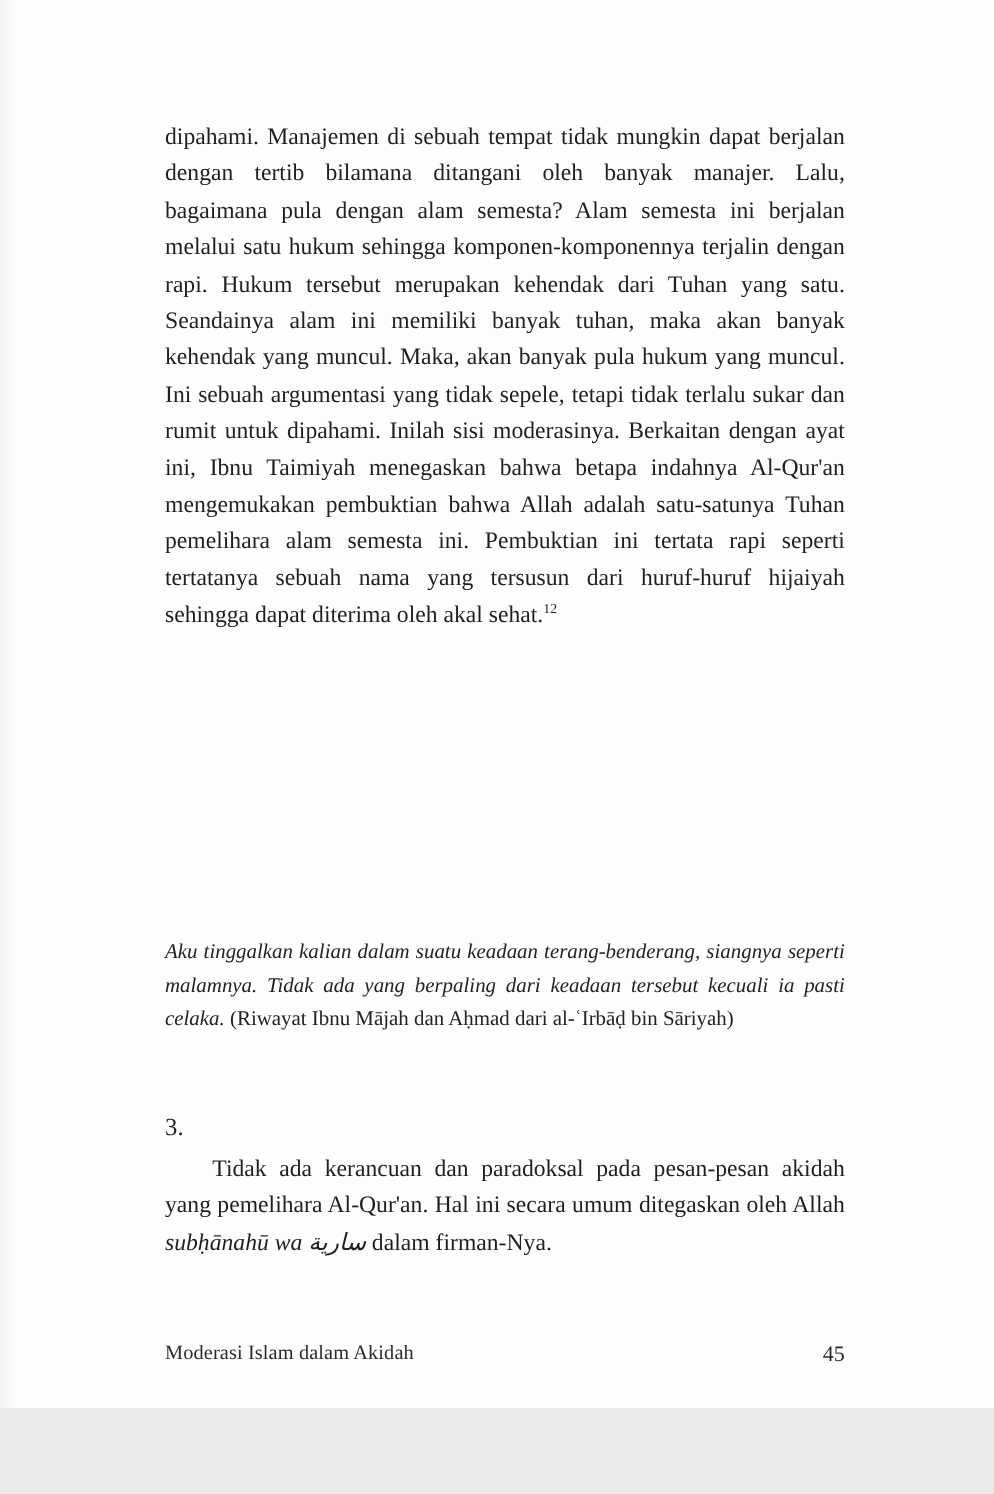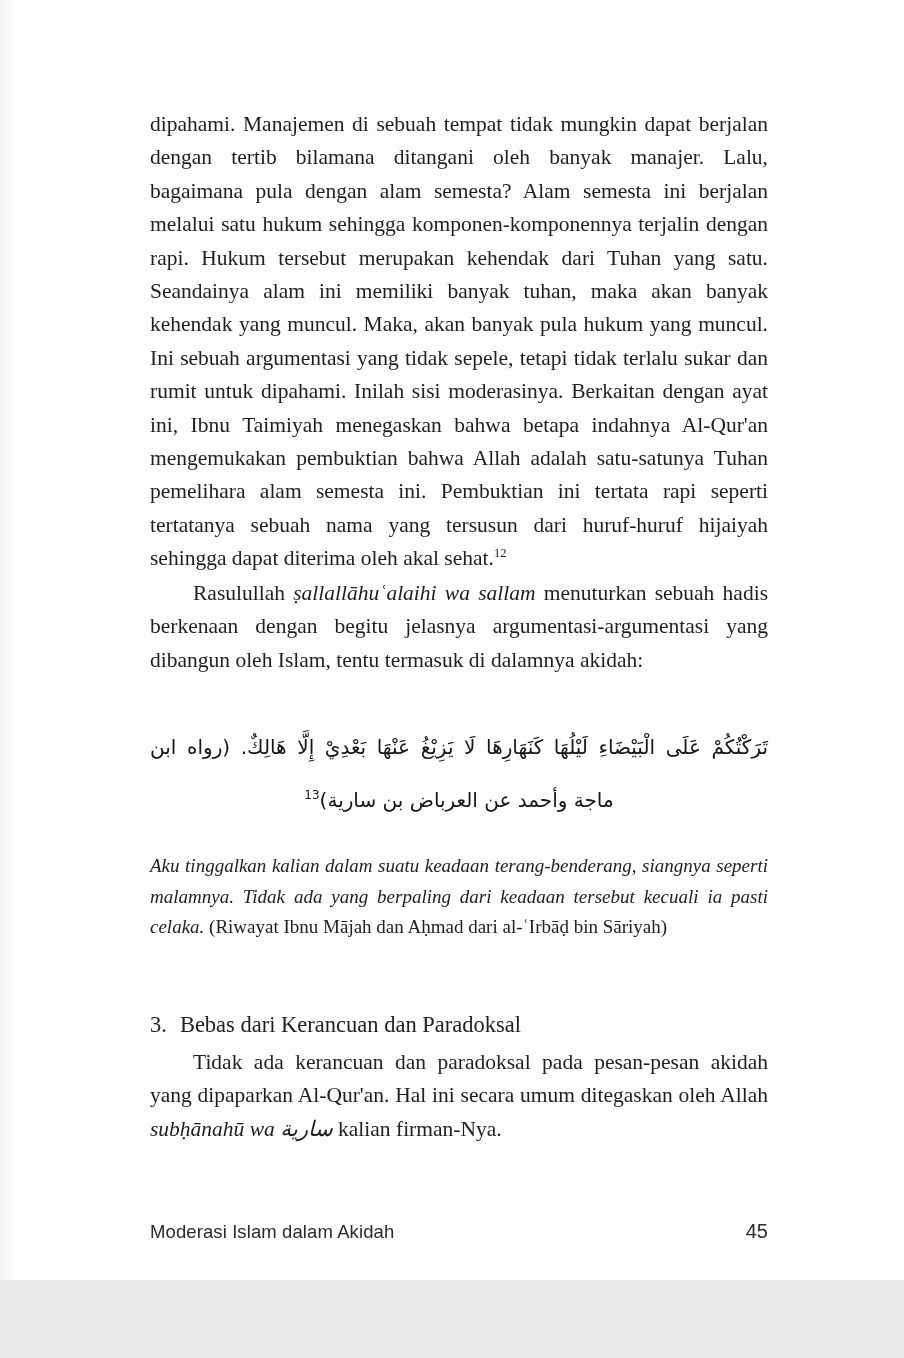--- a/index.html
+++ b/index.html
@@ -72,48 +72,42 @@
     color: #1f1f1f;
   }
   .heading .h-num { margin-right: 13px; }
 
   .para3 { top: 1046px; }
 
   .footer {
     top: 1220px;
     display: flex;
     justify-content: space-between;
-    align-items: center;
-    font-family: Liberation Sans, sans-serif;
+    align-items: flex-start;
+    font-family: Liberation Serif, serif;
   }
   .footer-title { font-size: 18.5px; color: #2b2b2b; letter-spacing: 0.1px; }
   .footer-num  { font-size: 20px;  color: #2b2b2b; }
 </style>
 </head>
 <body>
 
 <div class="page">
 
   <div class="block text-column">
     <p class="body-para"><span>dipahami. Manajemen di sebuah tempat tidak mungkin dapat berjalan dengan tertib bilamana ditangani oleh banyak manajer. Lalu, bagaimana pula dengan alam semesta? Alam semesta ini berjalan melalui satu hukum sehingga komponen-komponennya terjalin dengan rapi. Hukum tersebut merupakan kehendak dari Tuhan yang satu. Seandainya alam ini memiliki banyak tuhan, maka akan banyak kehendak yang muncul. Maka, akan banyak pula hukum yang muncul. Ini sebuah argumentasi yang tidak sepele, tetapi tidak terlalu sukar dan rumit untuk dipahami. Inilah sisi moderasinya. Berkaitan dengan ayat ini, Ibnu Taimiyah menegaskan bahwa betapa indahnya Al-Qur'an mengemukakan pembuktian bahwa Allah adalah satu-satunya Tuhan pemelihara alam semesta ini. Pembuktian ini tertata rapi seperti tertatanya sebuah nama yang tersusun dari huruf-huruf hijaiyah sehingga dapat diterima oleh akal sehat.</span><sup class="fnref">12</sup></p>
-    <p class="body-para indented"><span>Rasulullah </span><span class="it">ṣallallāhuʿalaihi wa sallam</span><span> menuturkan sebuah hadis berkenaan dengan begitu jelasnya argumentasi-argumentasi yang dibangun oleh Islam, tentu termasuk di dalamnya akidah:</span></p>
   </div>
 
-  <div class="block arabic">
-    <div class="ar-line1">تَرَكْتُكُمْ عَلَى الْبَيْضَاءِ لَيْلُهَا كَنَهَارِهَا لَا يَزِيْغُ عَنْهَا بَعْدِيْ إِلَّا هَالِكٌ. (رواه ابن</div>
-    <div class="ar-line2"><span>ماجة وأحمد عن العرباض بن سارية)</span><sup class="fnref">13</sup></div>
-  </div>
 
   <div class="block translation"><span class="it">Aku tinggalkan kalian dalam suatu keadaan terang-benderang, siangnya seperti malamnya. Tidak ada yang berpaling dari keadaan tersebut kecuali ia pasti celaka.</span><span> (Riwayat Ibnu Mājah dan Aḥmad dari al-ʿIrbāḍ bin Sāriyah)</span></div>
 
   <div class="block heading">
     <span class="h-num">3.</span>
-    <span class="h-title">Bebas dari Kerancuan dan Paradoksal</span>
   </div>
 
-  <p class="block body-para indented para3"><span>Tidak ada kerancuan dan paradoksal pada pesan-pesan akidah yang dipaparkan Al-Qur'an. Hal ini secara umum ditegaskan oleh Allah </span><span class="it">subḥānahū wa سارية</span><span> kalian firman-Nya.</span></p>
+  <p class="block body-para indented para3"><span>Tidak ada kerancuan dan paradoksal pada pesan-pesan akidah yang pemelihara Al-Qur'an. Hal ini secara umum ditegaskan oleh Allah </span><span class="it">subḥānahū wa سارية</span><span> dalam firman-Nya.</span></p>
 
   <div class="block footer">
     <span class="footer-title">Moderasi Islam dalam Akidah</span>
     <span class="footer-num">45</span>
   </div>
 
 </div>
 
 </body></html>

